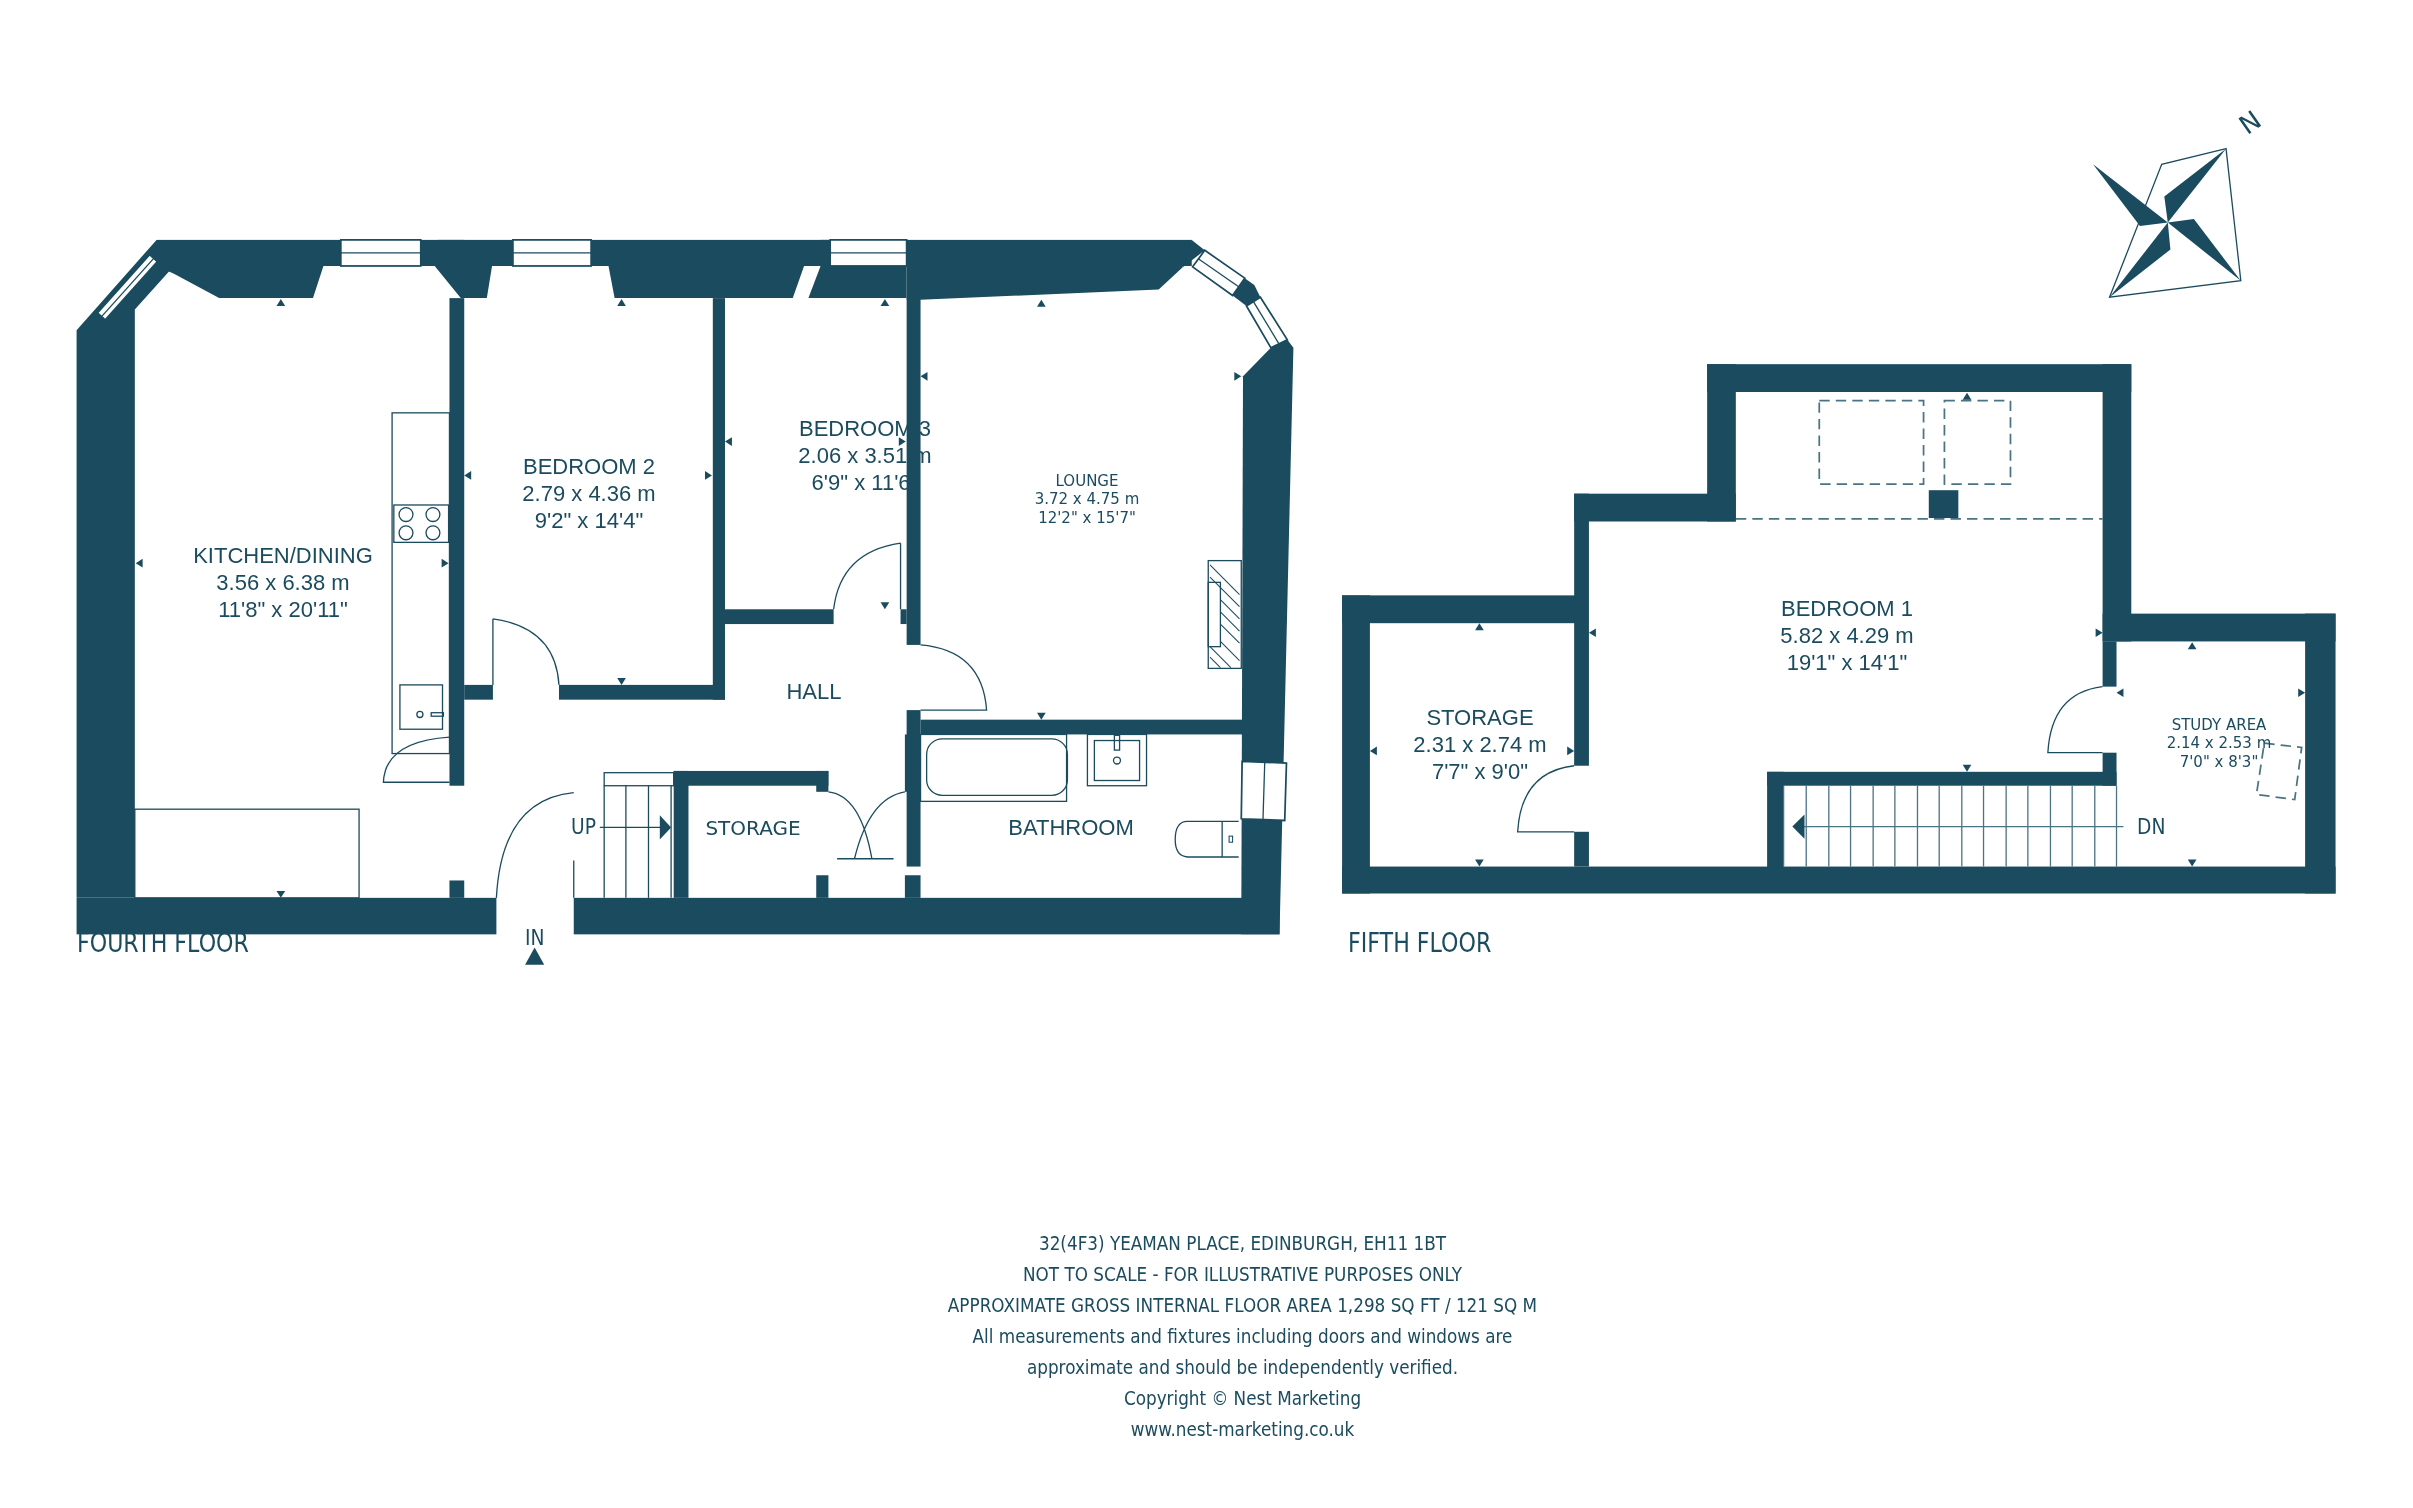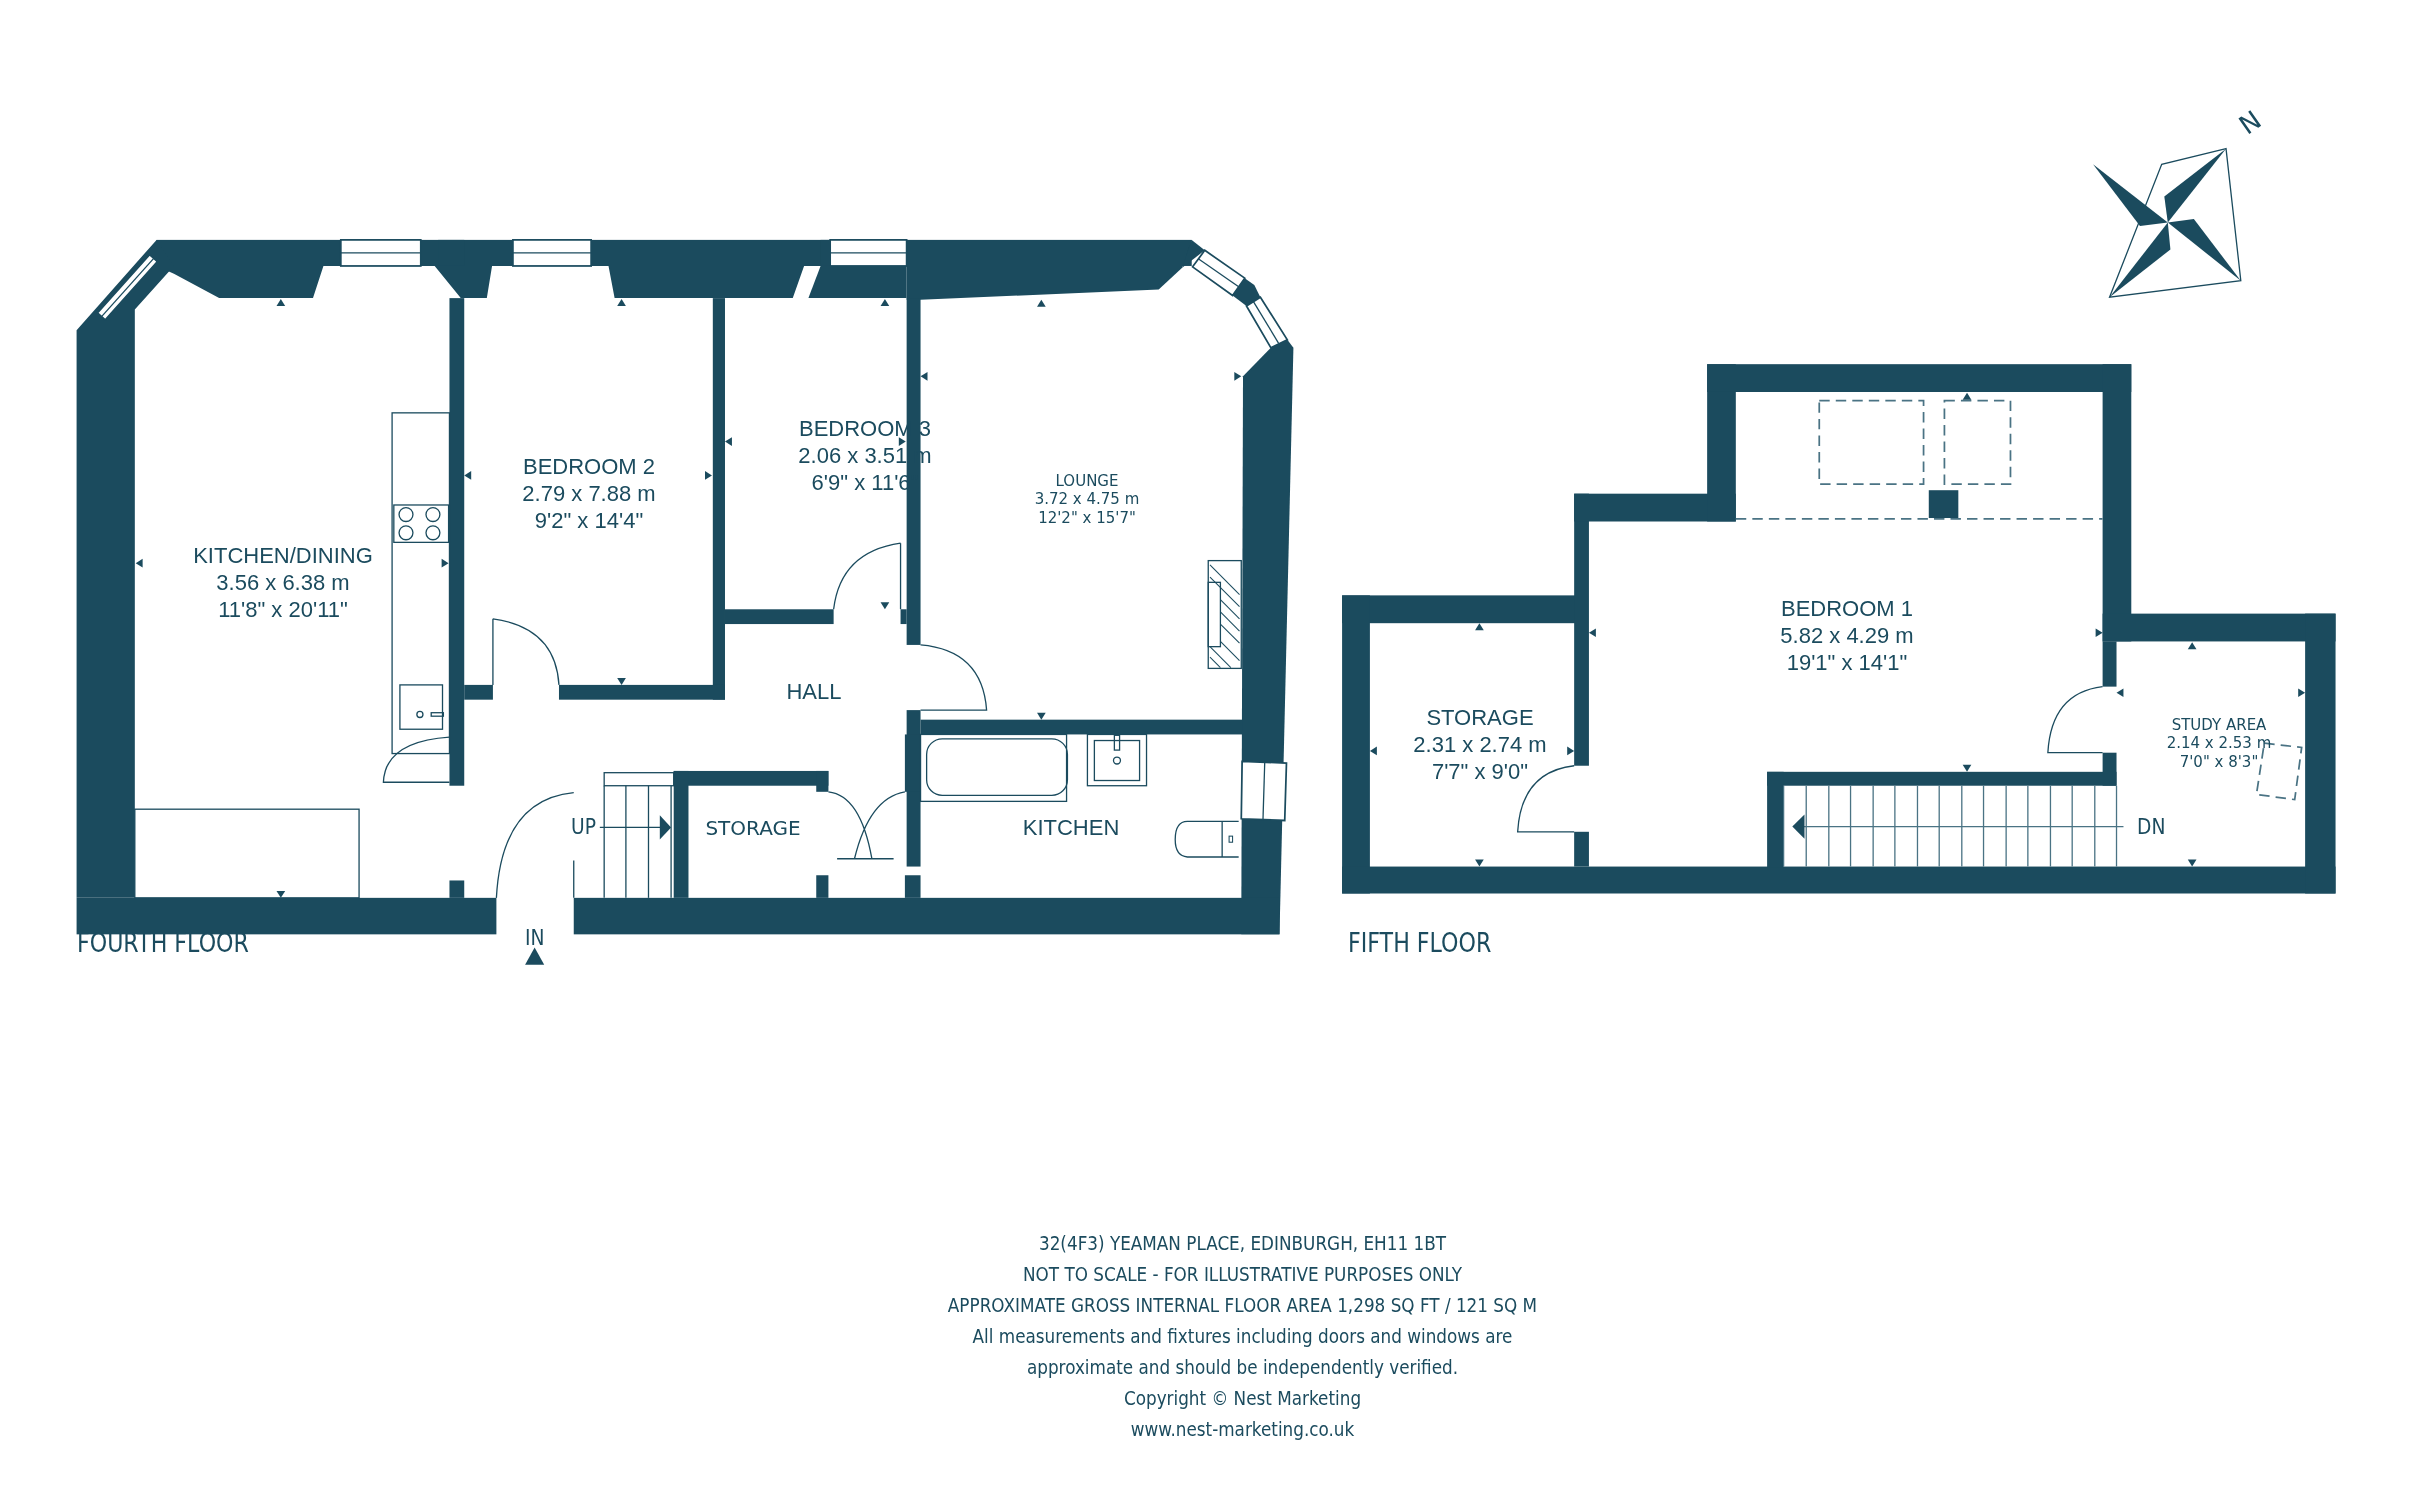--- a/index.html
+++ b/index.html
@@ -250,41 +250,41 @@
   </g>
 </svg>
 
 <div class="lbl" style="left:283px; top:543px;">
   <span>KITCHEN/DINING</span>
   <span>3.56 x 6.38 m</span>
   <span>11'8" x 20'11"</span>
 </div>
 <div class="lbl" style="left:589px; top:454px;">
   <span>BEDROOM 2</span>
-  <span>2.79 x 7.88 m</span>
+  <span>2.79 x 4.36 m</span>
   <span>9'2" x 14'4"</span>
 </div>
 <div class="lbl" style="left:820px; top:416px;margin-left:45px;">
   <span>BEDROOM 3</span>
   <span>2.06 x 3.51 m</span>
   <span>6'9" x 11'6"</span>
 </div>
 <div class="lbl cond" style="left:1087px; top:472px;">
   <span>LOUNGE</span>
   <span>3.72 x 4.75 m</span>
   <span>12'2" x 15'7"</span>
 </div>
 <div class="lbl" style="left:814px; top:679px;">
   <span>HALL</span>
 </div>
 <div class="lbl cond" style="left:753px; top:816px; font-size:20px;">
   <span>STORAGE</span>
 </div>
 <div class="lbl" style="left:1071px; top:815px;">
-  <span>KITCHEN</span>
+  <span>BATHROOM</span>
 </div>
 <div class="tiny" style="left:571px; top:814px;">UP</div>
 <div class="tiny" style="left:525px; top:925px;">IN</div>
 
 <div class="lbl" style="left:1480px; top:705px;">
   <span>STORAGE</span>
   <span>2.31 x 2.74 m</span>
   <span>7'7" x 9'0"</span>
 </div>
 <div class="lbl" style="left:1847px; top:596px;">

